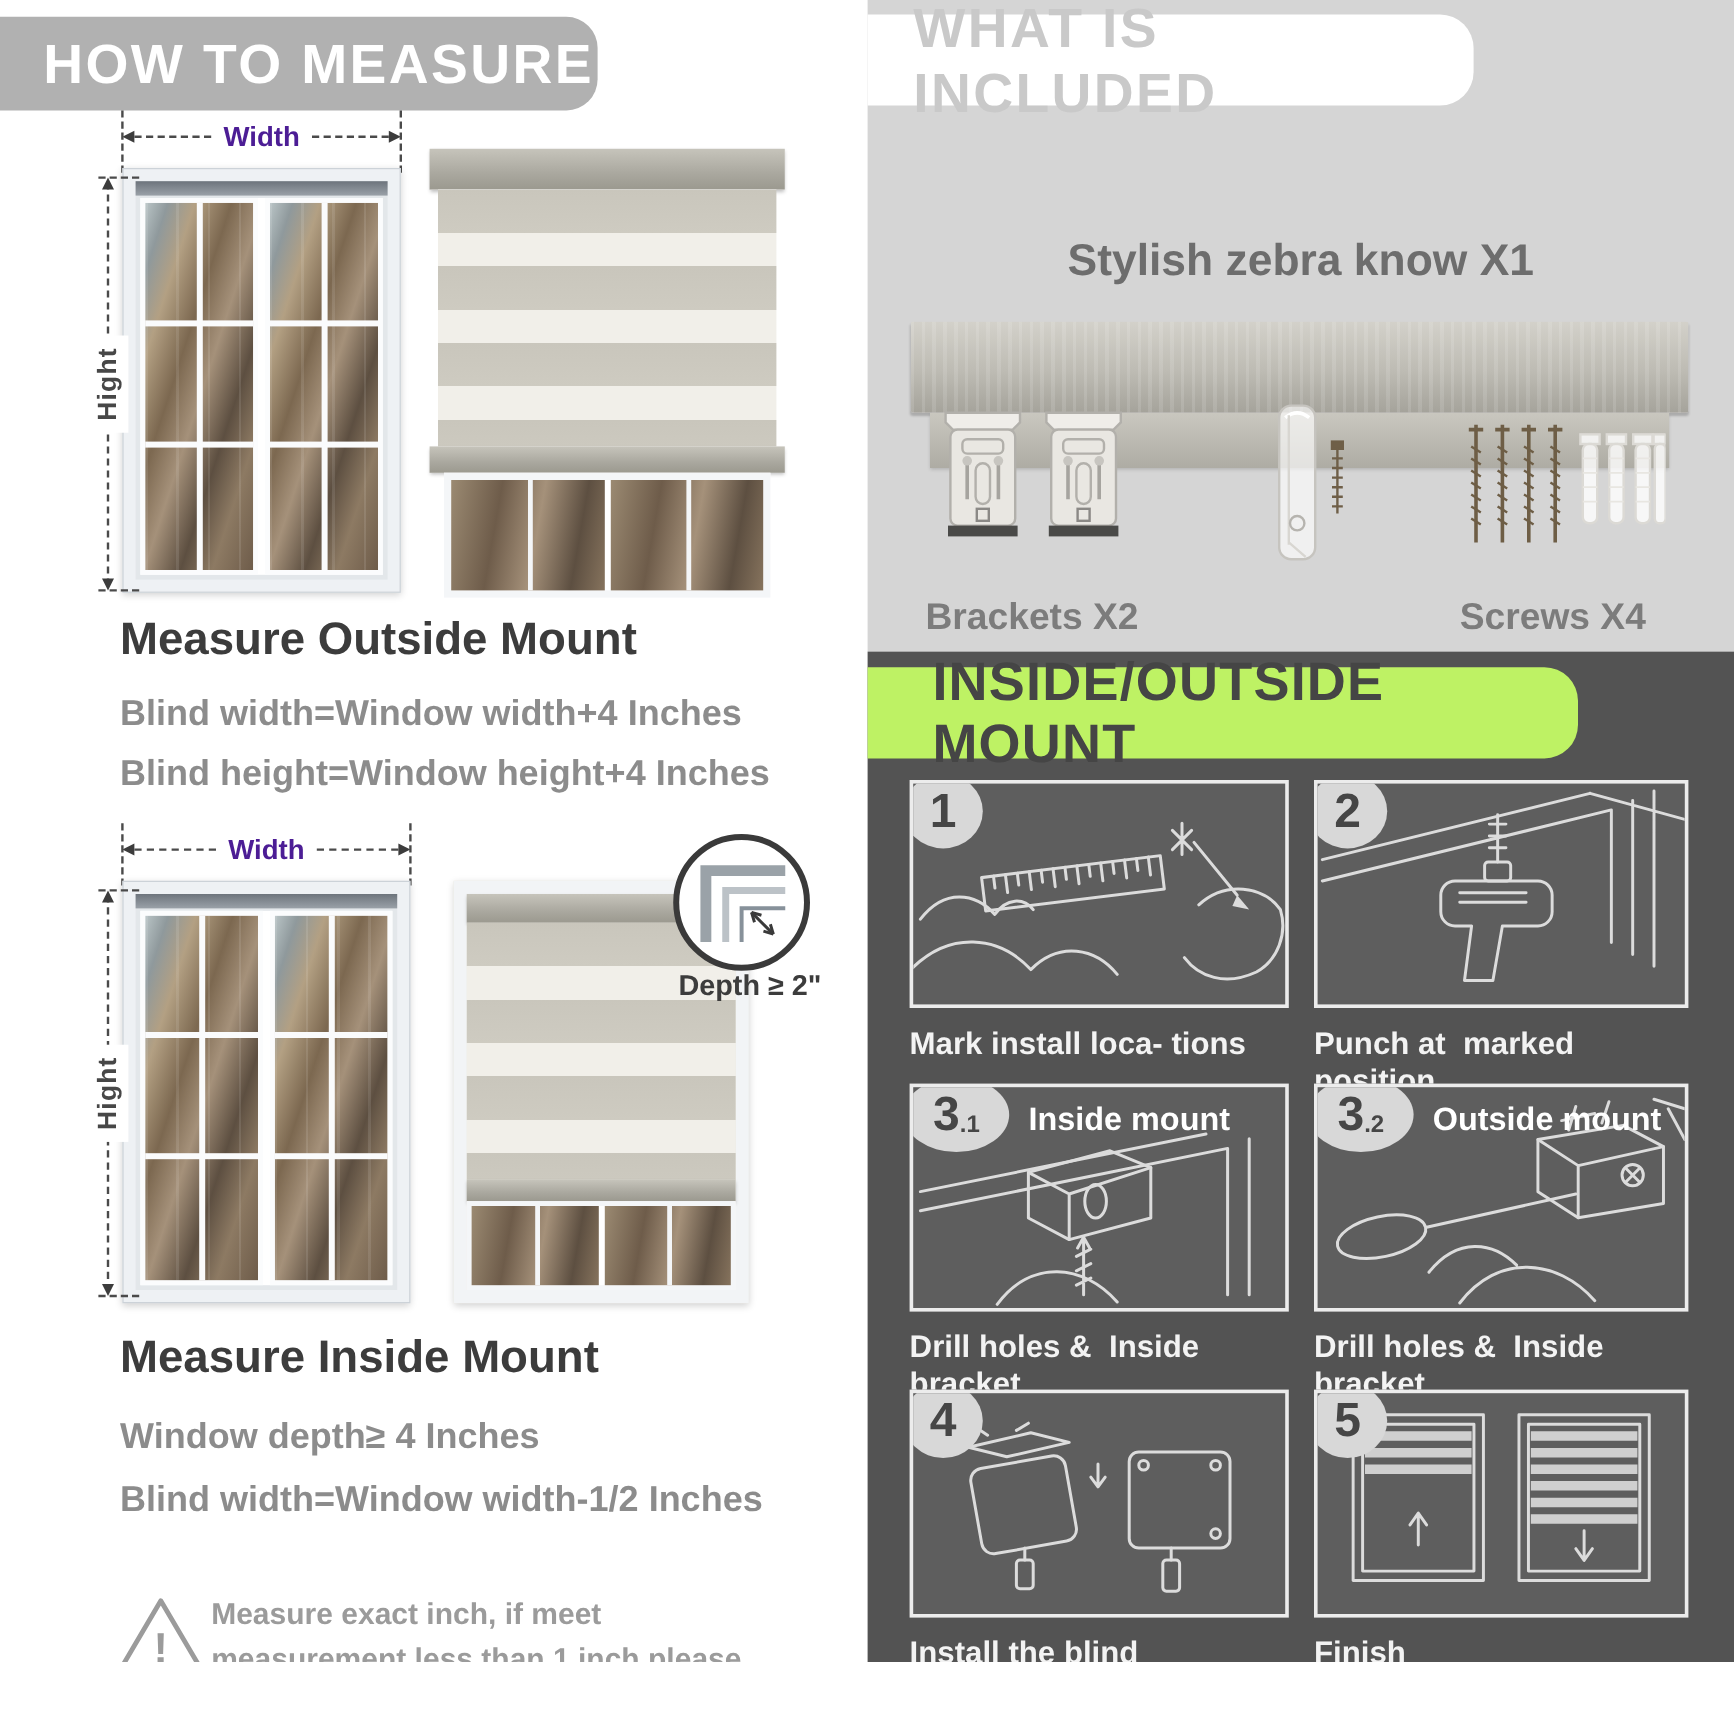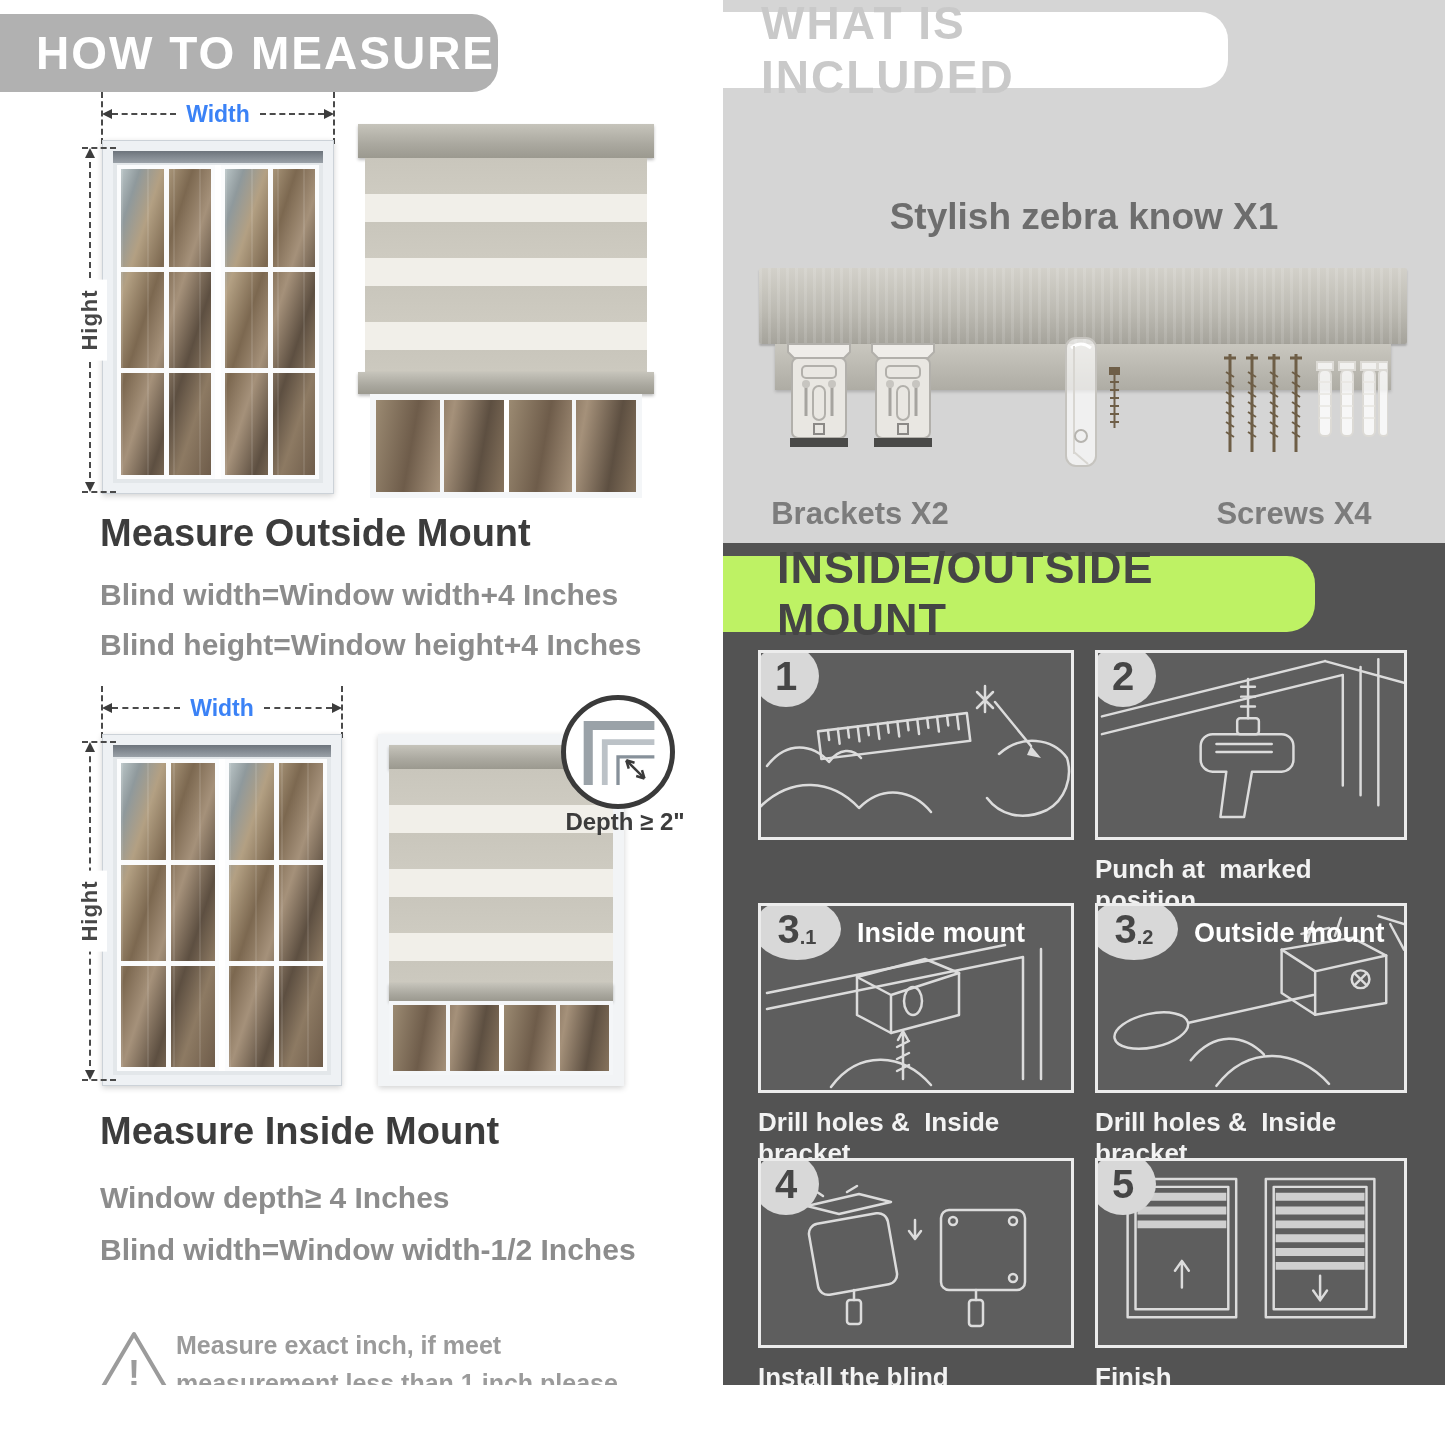--- a/index.html
+++ b/index.html
@@ -23,21 +23,21 @@
   .mount-header span{color:#454545;font-size:45px;font-weight:bold;letter-spacing:1px;}
 
   
   .sec-title{font-size:38px;font-weight:bold;color:#3c3c3c;}
   .sec-line{font-size:30px;font-weight:bold;color:#8c8c8c;}
   .warn-text{font-size:25px;font-weight:bold;color:#9b9b9b;line-height:38px;}
 
   
   .dim-h{display:flex;align-items:center;height:20px;}
   .dim-h .line{flex:1;border-top:2px dashed #4a4a4a;height:0;}
-  .dim-h .lbl{padding:0 10px;font-size:23px;font-weight:bold;color:#3b82f6;}
+  .dim-h .lbl{padding:0 10px;font-size:23px;font-weight:bold;color:#4c1d95;}
   .ah{width:0;height:0;border-style:solid;}
   .ah.l{border-width:5px 10px 5px 0;border-color:transparent #3c3c3c transparent transparent;}
   .ah.r{border-width:5px 0 5px 10px;border-color:transparent transparent transparent #3c3c3c;}
   .tick-v{position:absolute;width:0;border-left:2px dashed #4a4a4a;height:52px;top:-12px;}
   .dim-v{width:24px;}
   .dim-v .vline{position:absolute;left:11px;top:4px;bottom:4px;border-left:2px dashed #4a4a4a;}
   .av{position:absolute;width:0;height:0;border-style:solid;left:7px;}
   .av.t{top:0;border-width:0 5px 10px 5px;border-color:transparent transparent #3c3c3c transparent;}
   .av.b{bottom:0;border-width:10px 5px 0 5px;border-color:#3c3c3c transparent transparent transparent;}
   .vlbl{position:absolute;left:50%;top:50%;transform:translate(-50%,-50%) rotate(-90deg);
@@ -334,20 +334,21 @@
         <path class="ln" d="M6,110 C26,84 52,88 68,106 C78,92 92,92 100,102"></path>
         <path class="ln" d="M-4,154 C30,118 72,124 98,152 C122,128 152,134 170,156"></path>
         <path class="ln" d="M238,98 C260,78 292,82 306,102 C312,122 304,144 286,154 C260,166 238,158 226,142"></path>
       </svg>
       <div class="badge">
         <span>1</span>
           <span class="sub"></span>
       </div>
       <div class="step-title"></div>
     </div>
+    <div class="caption">Mark install loca- tions</div>
   </div>
 
   <div class="step" style="left:1095px;top:650px;width:312px;">
     <div class="step-box">
       <svg class="illu" viewBox="0 0 310 178">
         <path class="ln" d="M4,60 L230,4 M4,78 L248,18 M248,18 V130 M266,10 V140 M284,2 V150 M230,4 L310,26"></path>
         <path class="ln" d="M152,22 V62 M145,30 h14 M145,40 h14 M145,50 h14"></path>
         <rect class="ln" x="141" y="62" width="22" height="16" rx="3"></rect>
         <path class="ln" d="M116,78 h70 a12,12 0 0 1 12,12 v14 a12,12 0 0 1 -12,12 h-30 l-8,46 h-24 l6,-46 h-14 a12,12 0 0 1 -12,-12 v-14 a12,12 0 0 1 12,-12 z"></path>
         <path class="ln" d="M120,88 l56,0 M120,96 l56,0"></path>

